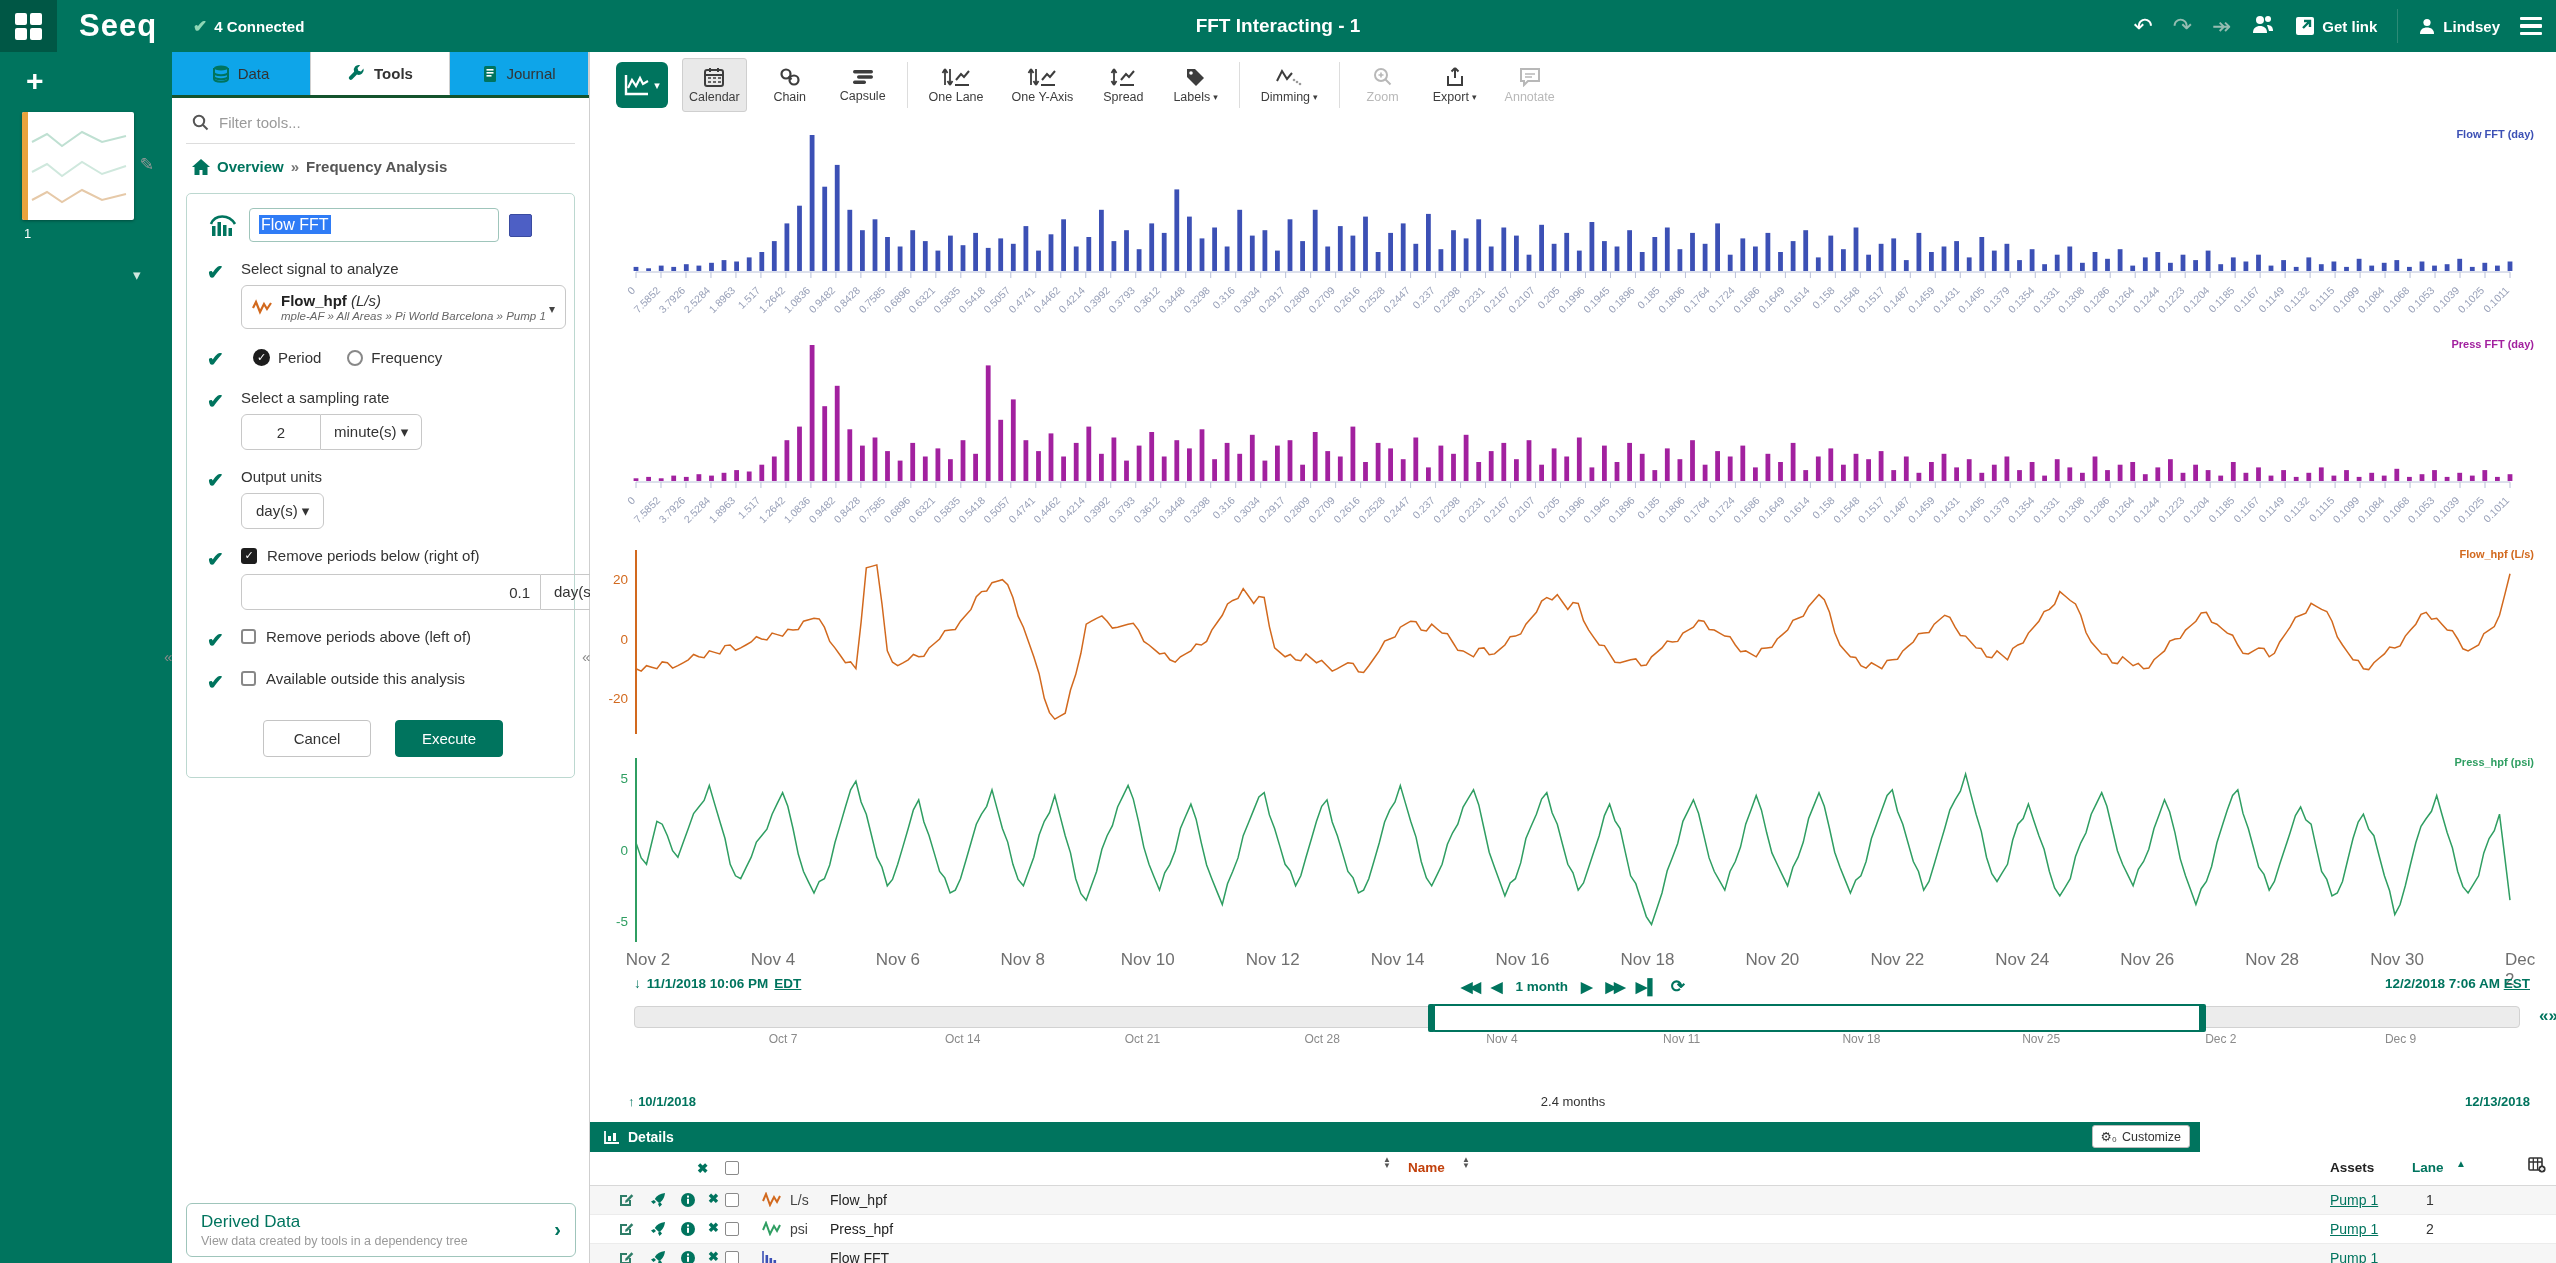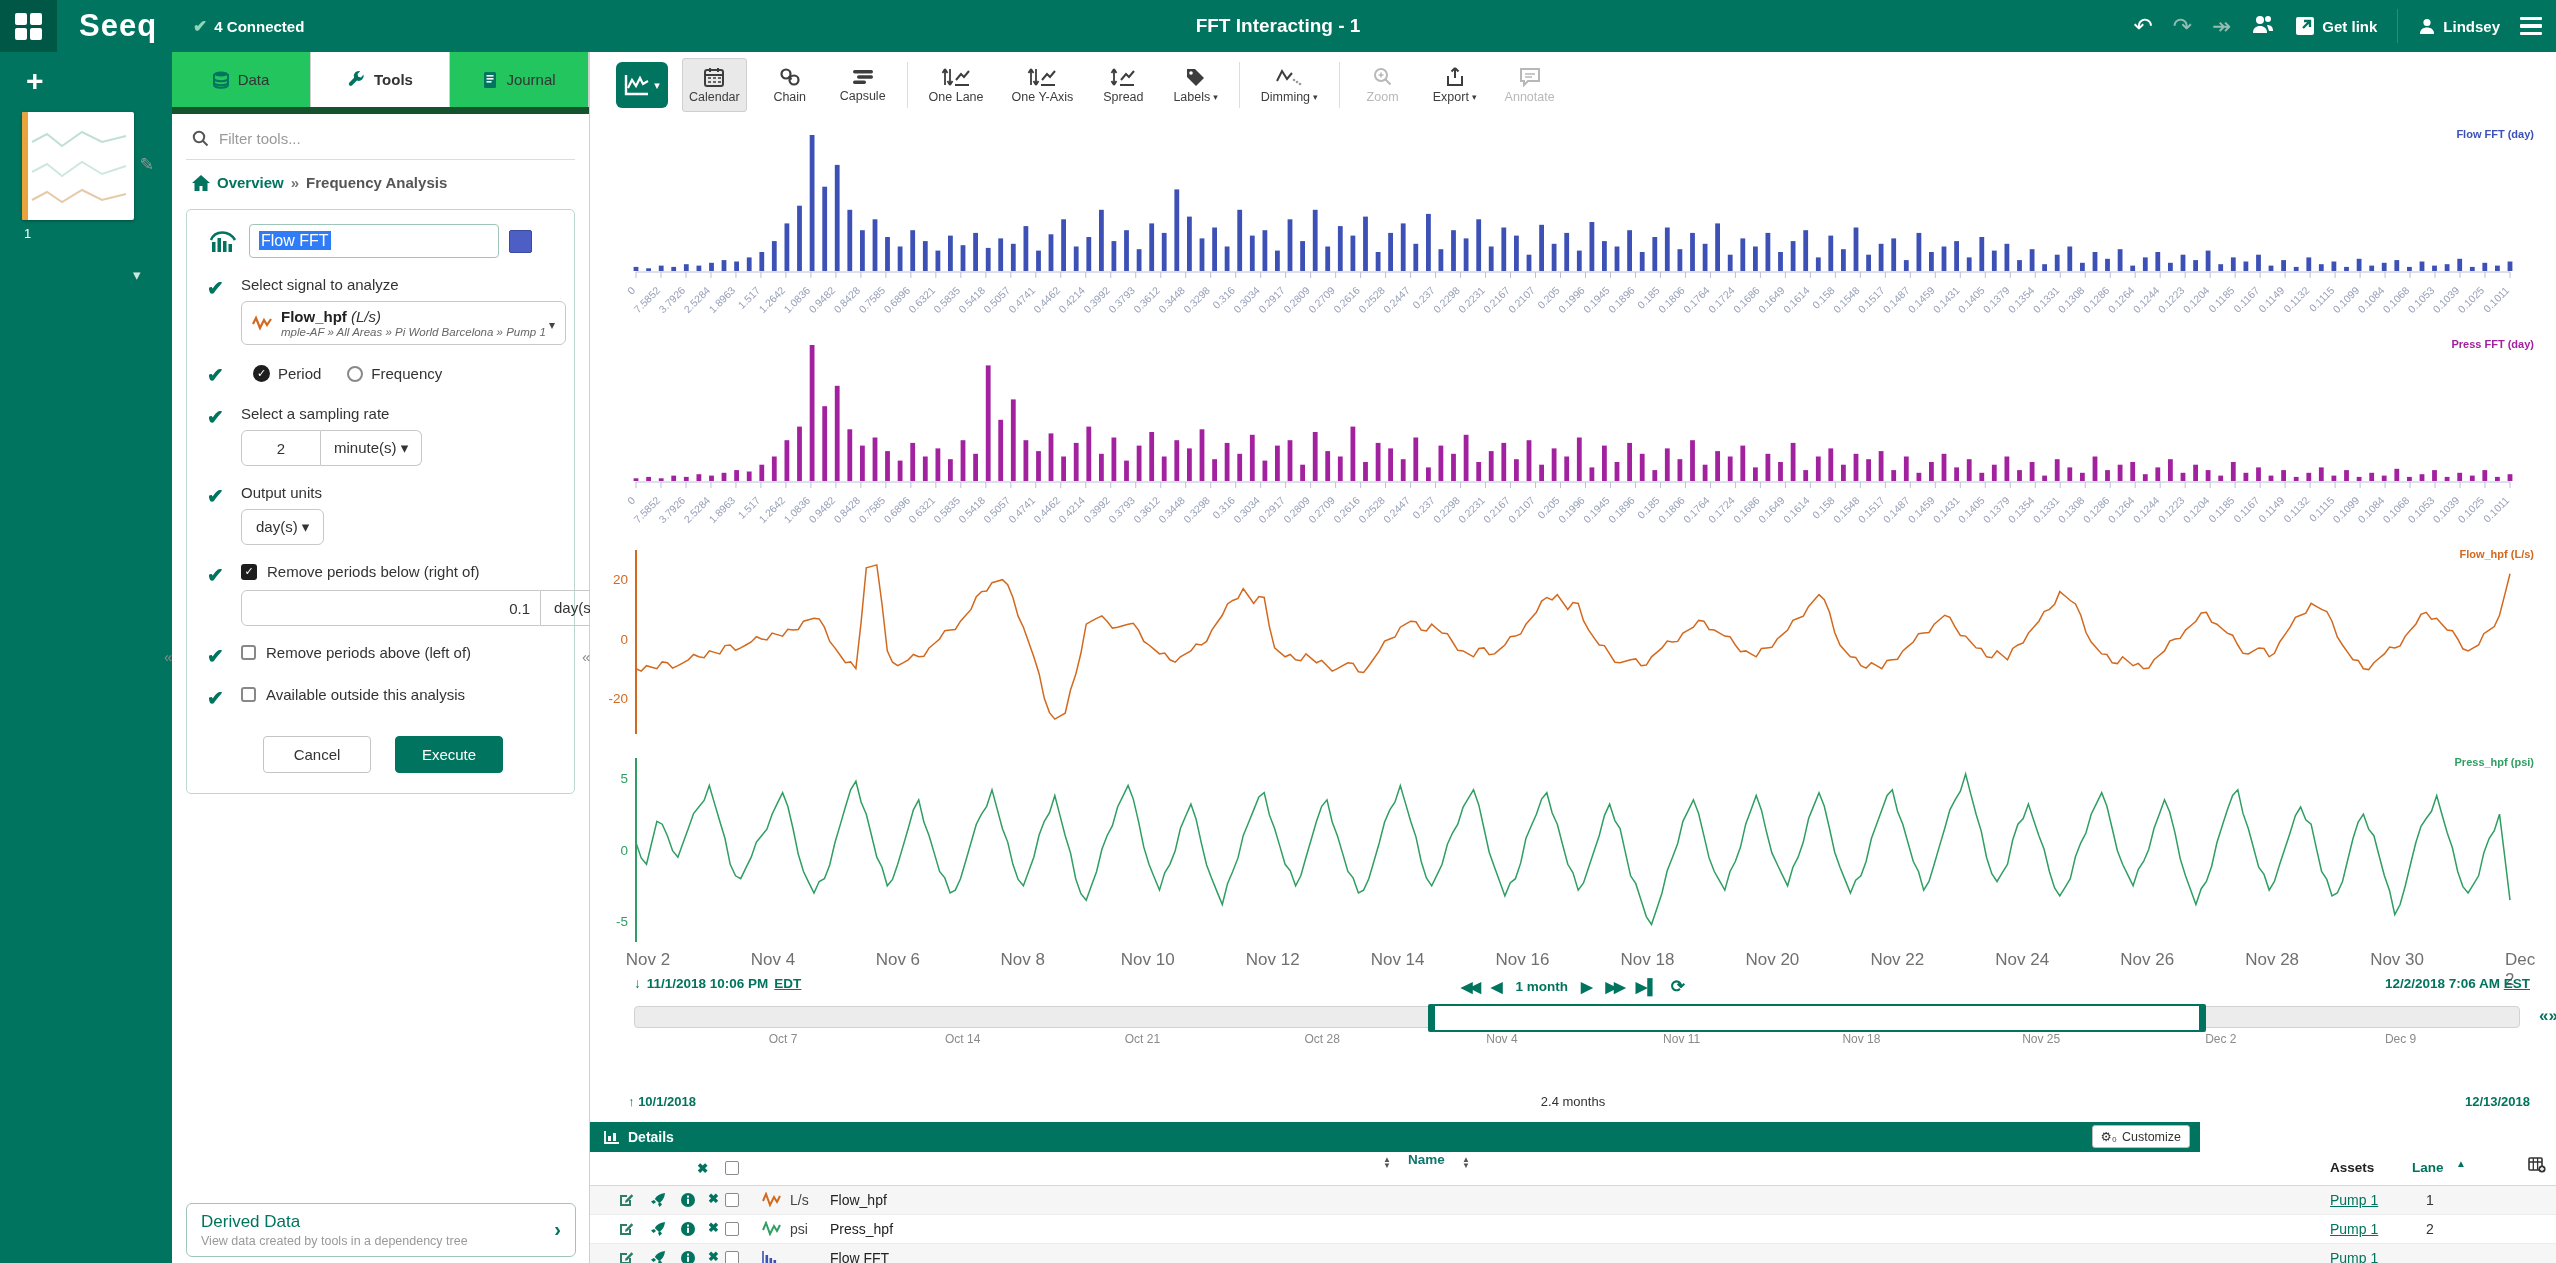--- a/index.html
+++ b/index.html
@@ -32,21 +32,21 @@
   .thumb { width:112px; height:108px; background:#fff; border-radius:2px; position:relative; overflow:hidden;
     box-shadow:0 1px 3px rgba(0,0,0,.35); }
   .thumb .strip { position:absolute; left:0; top:0; width:6px; height:100%; background:#e8a33d; }
   .thumb-pencil { position:absolute; right:-14px; top:42px; color:#9a9a9a; font-size:17px; }
   .thumb-num { color:#fff; font-size:13px; margin:6px 0 0 24px; }
   .thumb-chev { position:absolute; left:133px; top:214px; color:#cfe7df; font-size:15px; cursor:pointer; }
 
   
   .toolpanel { position:absolute; left:172px; top:52px; width:418px; bottom:0; background:#fff;
     border-right:1px solid #cfcfcf; }
-  .tabs { height:62px; background:#22c55e; display:flex; border-bottom:7px solid #14532d; }
+  .tabs { height:46px; background:#0ea5e9; display:flex; border-bottom:3px solid #14532d; }
   .tab { flex:1; display:flex; align-items:center; justify-content:center; gap:9px; font-size:15px; color:#333;
     border-right:1px solid #cfcfcf; cursor:pointer; }
   .tab.active { background:#fff; border-bottom:1px solid #fff; font-weight:bold; }
   .tab svg { flex:none; }
   .filter-row { display:flex; align-items:center; gap:10px; padding:16px 18px 12px 20px; }
   .filter-row input { border:none; outline:none; font-size:15px; color:#333; width:330px;
     font-family:"Liberation Sans",sans-serif; }
   .filter-row input::placeholder { color:#9a9a9a; }
   .hr { border-top:1px solid #ddd; margin:0 14px; }
   .crumb { display:flex; align-items:center; gap:7px; padding:14px 20px 10px 20px; font-size:15px; font-weight:bold; }
@@ -144,21 +144,21 @@
 
   
   .dheader { position:absolute; left:0; top:1070px; width:1610px; height:30px; background:#00745E; color:#fff;
     display:flex; align-items:center; padding-left:14px; gap:8px; font-size:14px; font-weight:bold; }
   .customize { position:absolute; right:10px; top:3px; background:#fff; color:#333; border:1px solid #bbb;
     border-radius:3px; font-size:12.5px; font-weight:normal; padding:3px 8px; display:flex; gap:5px; align-items:center; cursor:pointer; }
   .thead { position:absolute; left:0; top:1100px; width:1966px; height:34px; border-bottom:1px solid #d8d8d8; font-size:13.5px; }
   .thead .xh { position:absolute; left:107px; top:8px; color:#00745E; font-weight:bold; cursor:pointer; }
   .thead .cb { position:absolute; left:135px; top:9px; }
   .thead .sort { position:absolute; top:5px; color:#555; font-size:8px; line-height:.8; text-align:center; cursor:pointer; }
-  .thead .nameh { position:absolute; left:818px; top:0; font-weight:bold; color:#0f766e; transform:translateX(0); }
+  .thead .nameh { position:absolute; left:818px; top:8px; font-weight:bold; color:#c2410c; transform:translateX(0); }
   .thead .assetsh { position:absolute; left:1740px; top:8px; font-weight:bold; color:#222; }
   .thead .laneh { position:absolute; left:1822px; top:8px; font-weight:bold; color:#00745E; cursor:pointer; }
   .thead .laneasc { position:absolute; left:1866px; top:6px; color:#00745E; font-size:10px; cursor:pointer; }
   .thead .addcol { position:absolute; right:10px; top:5px; cursor:pointer; }
   .drows { position:absolute; left:0; top:1134px; width:1966px; }
   .drow { position:relative; height:29px; border-bottom:1px solid #ececec; font-size:14px; }
   .drow.alt { background:#f6f6f6; }
   .drow .ic { position:absolute; top:6px; cursor:pointer; }
   .drow .xi { color:#00745E; font-weight:bold; font-size:13px; }
   .cb { width:14px; height:14px; border:1.5px solid #8a8a8a; border-radius:2px; display:inline-block; cursor:pointer; background:#fff; }

